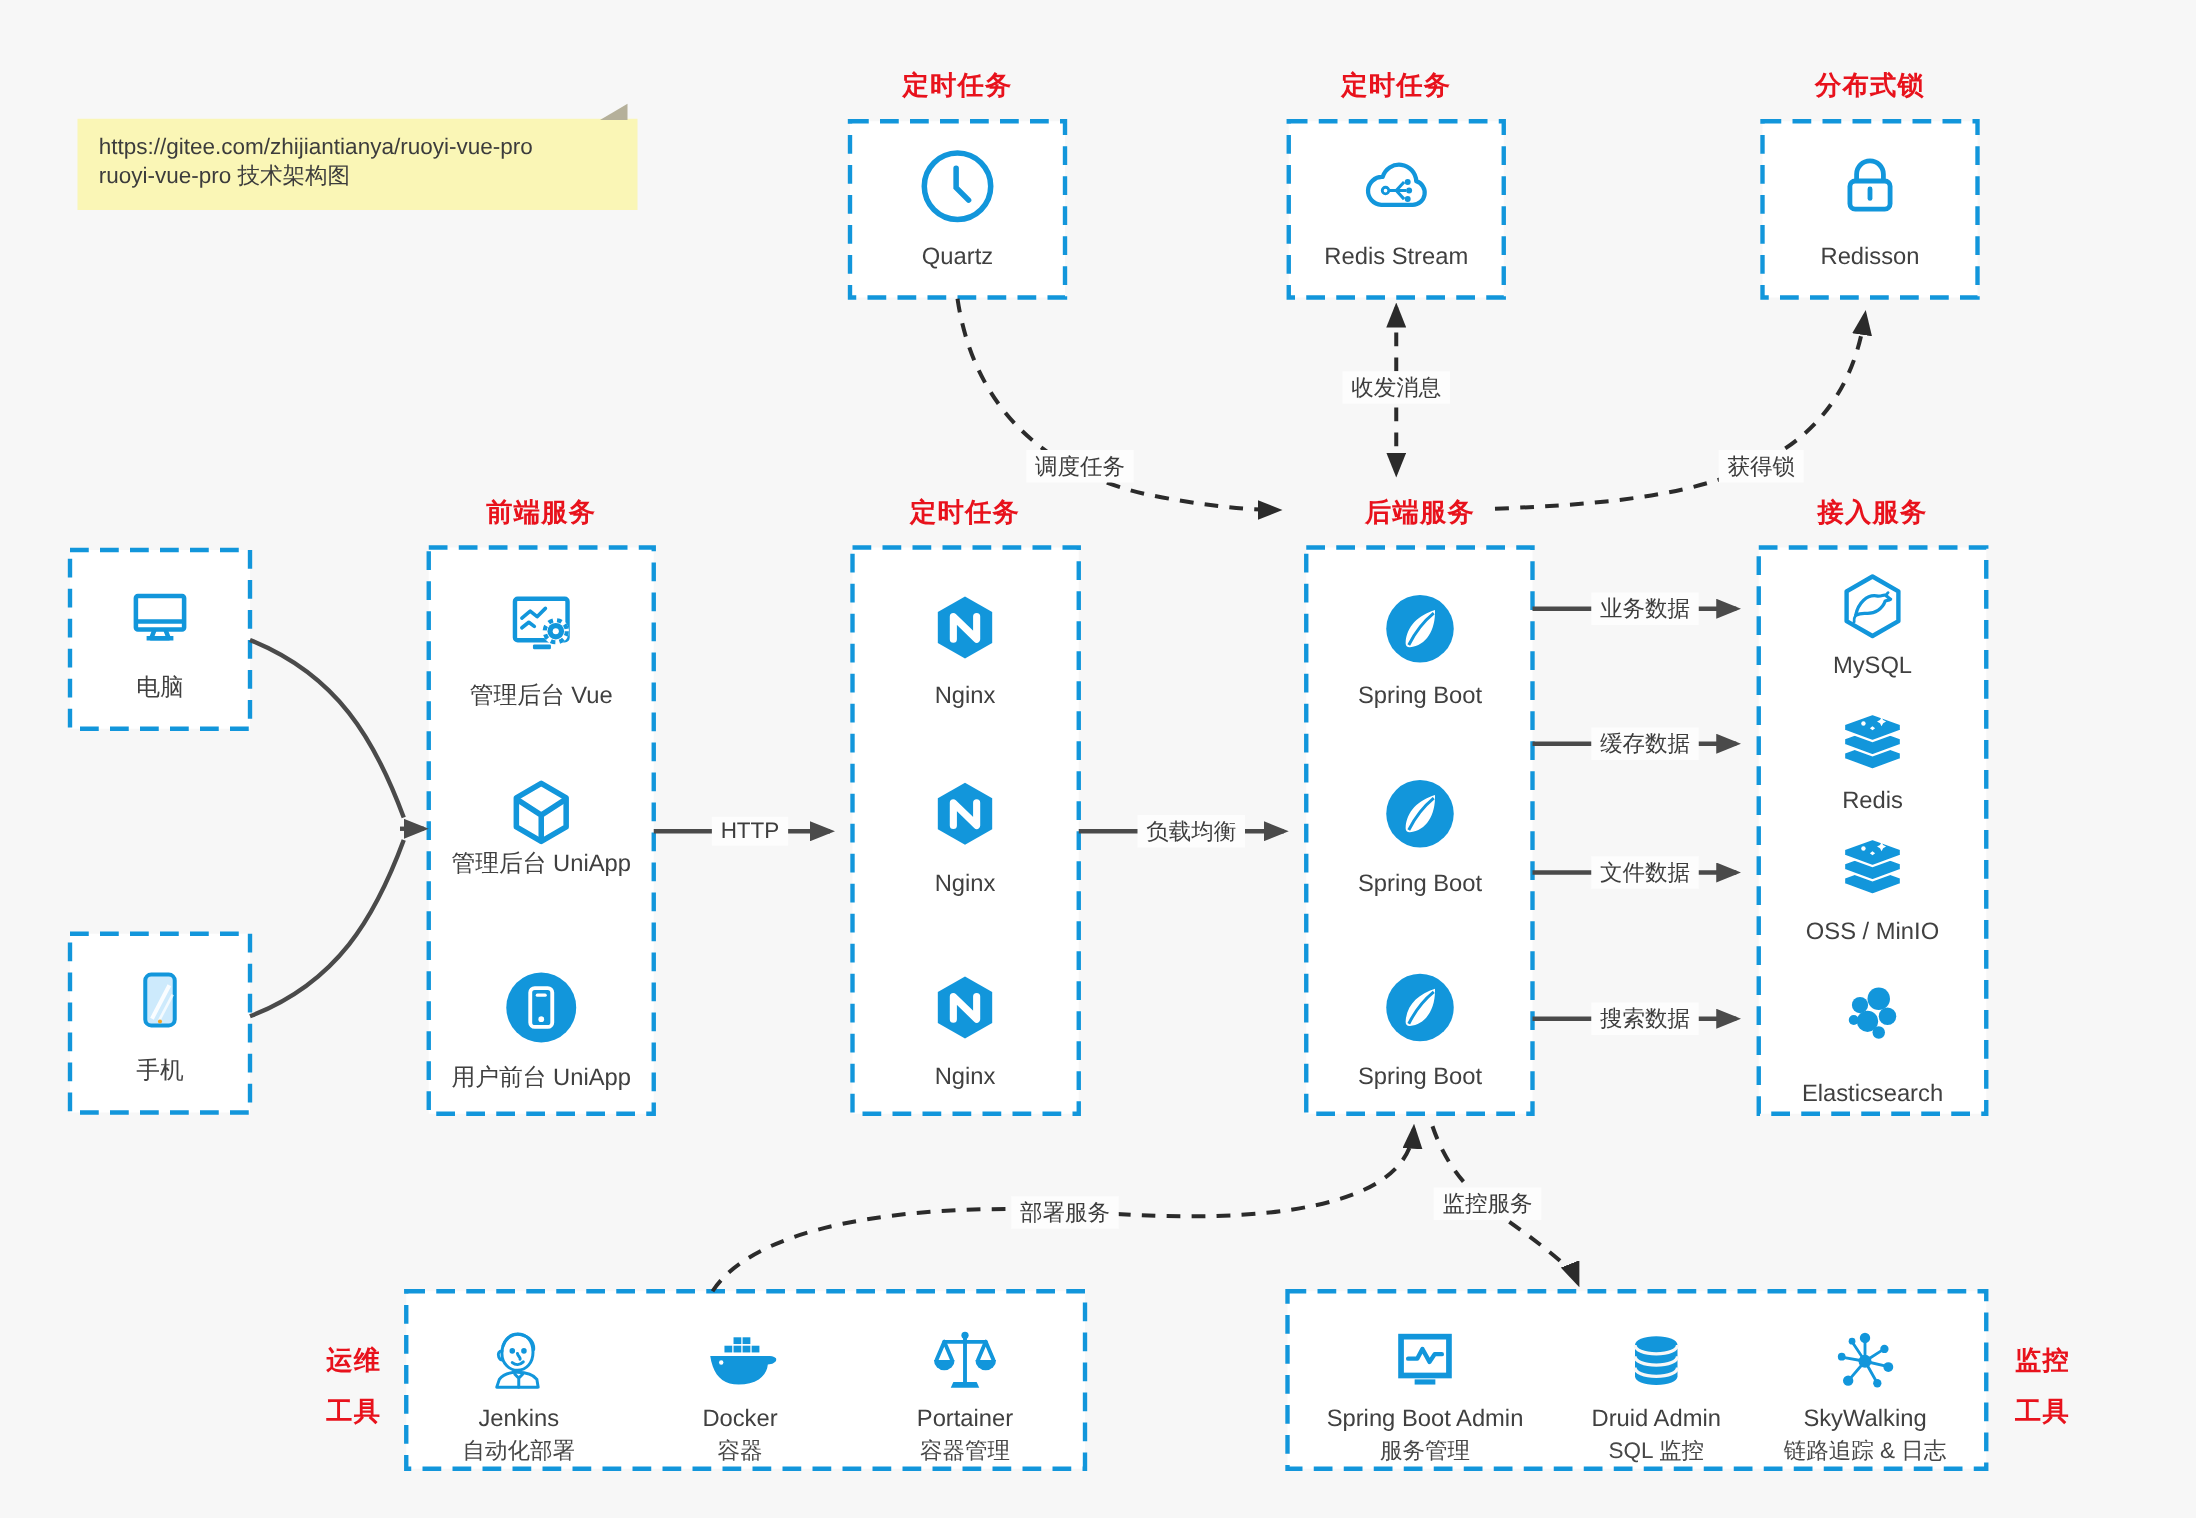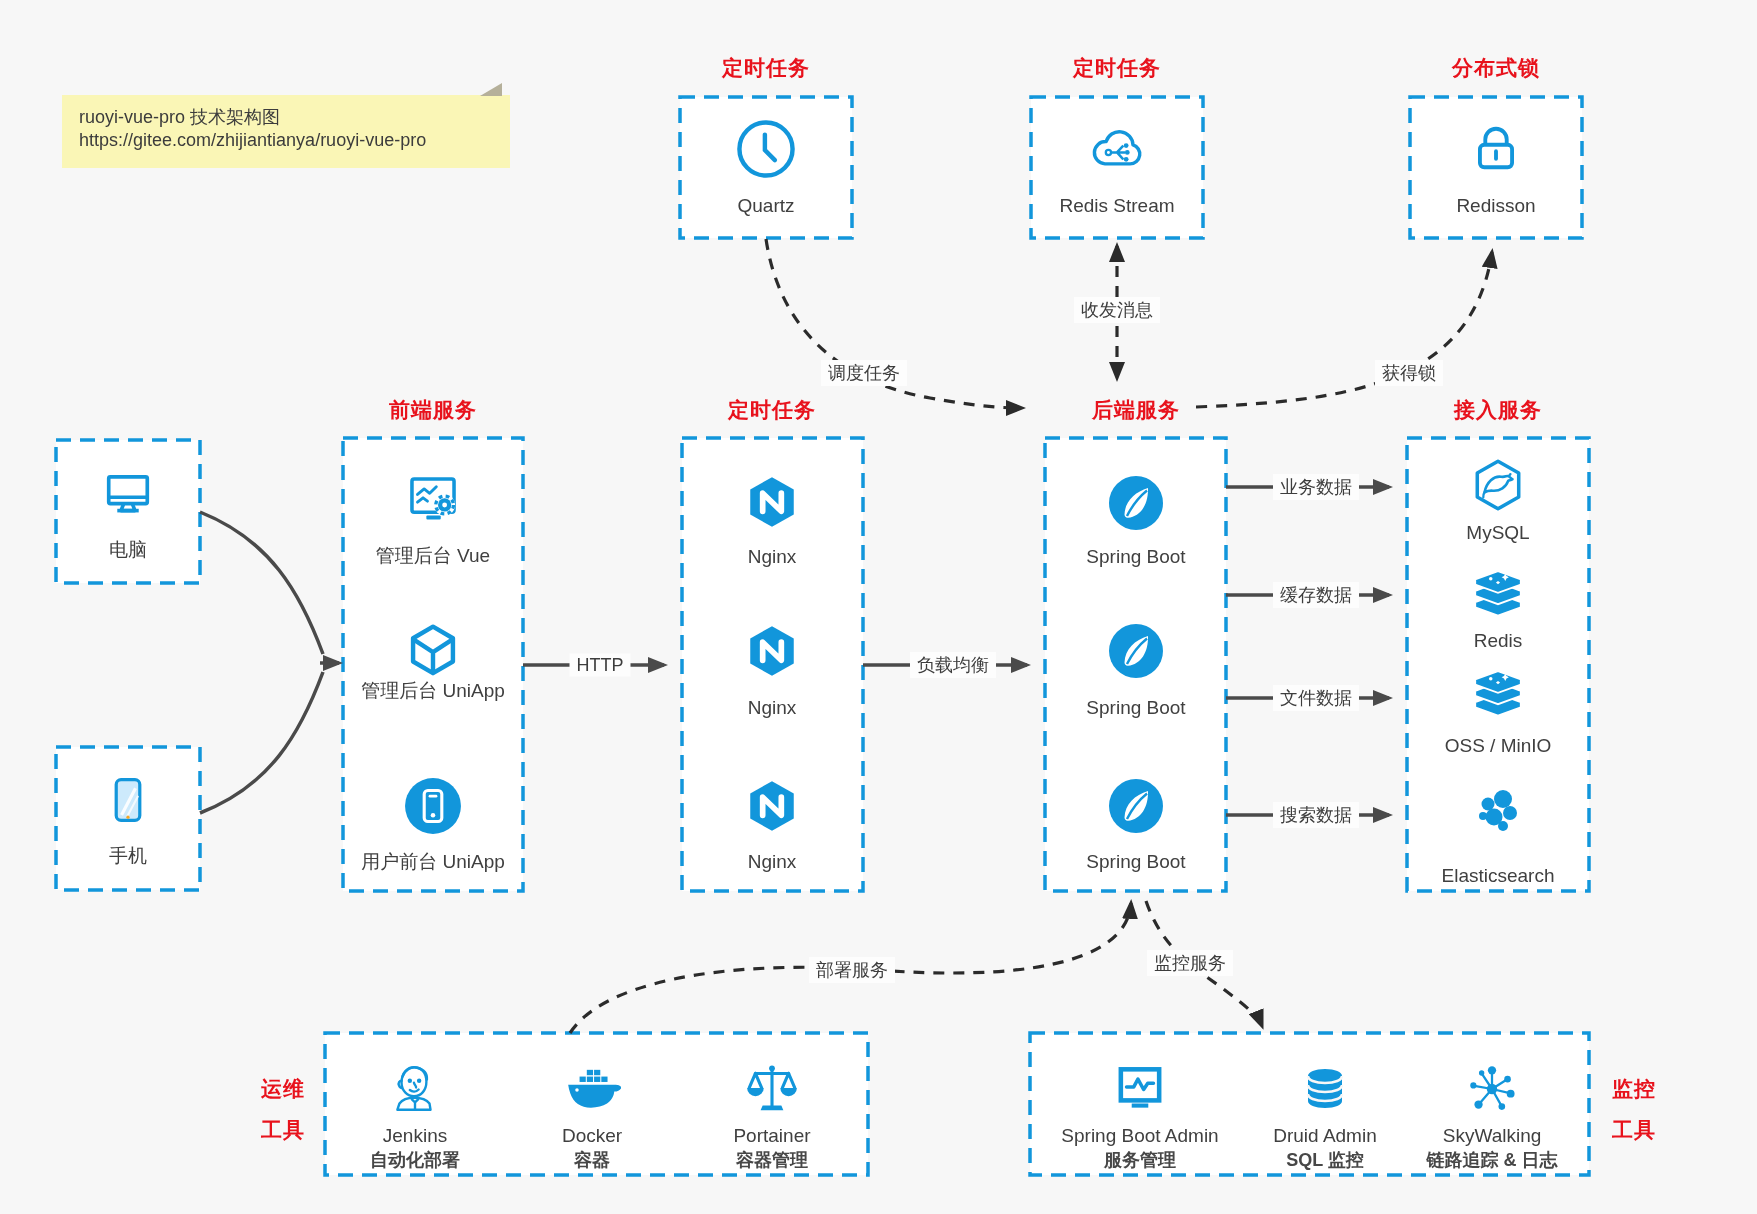--- a/index.html
+++ b/index.html
@@ -11,21 +11,21 @@
   .overlay{position:absolute;left:0;top:0;}
   .boxrect{fill:#ffffff;stroke:#1296db;stroke-width:3.5;stroke-dasharray:15 9;}
   .solid{fill:none;stroke:#4a4a4a;stroke-width:3.5;}
   .dash{fill:none;stroke:#2b2b2b;stroke-width:3.2;stroke-dasharray:11 9;}
   .c{position:absolute;transform:translate(-50%,-50%);white-space:nowrap;}
   .title{font-size:21px;font-weight:bold;color:#e8121c;text-align:left;letter-spacing:1px;}
   .title .tl{display:block;line-height:26px;margin-top:15px;}
   .lbl{font-size:19px;color:#404040;text-align:center;}
   .alabel{font-size:18px;color:#3d3d3d;background:#fdfdfd;padding:1px 7px;}
   .iname{font-size:19px;color:#404040;text-align:center;line-height:24px;}
-  .idesc{font-size:18px;color:#474747;line-height:24px;font-weight:bold;}
+  .idesc{font-size:18px;color:#474747;line-height:24px;}
   .note{
     position:absolute;left:62px;top:95px;width:448px;height:73px;
     background:#faf6b6;box-sizing:border-box;padding:11px 0 0 17px;
     font-size:18px;line-height:23px;color:#3c3c3c;
   }
   .fold{
     position:absolute;right:8px;top:-12px;width:0;height:0;
     border-left:22px solid transparent;border-bottom:13px solid #b5b09a;
   }
   svg.ic{position:absolute;transform:translate(-50%,-50%);}
@@ -211,22 +211,22 @@
 
   <path class="dash" d="M766,239 C778,320 830,380 930,398 C975,406 1000,408 1022,408" marker-end="url(#ahd)"></path>
   <path class="dash" d="M1117,246 V378" marker-start="url(#ahd)" marker-end="url(#ahd)"></path>
   <path class="dash" d="M1196,407 C1340,401 1472,388 1492,252" marker-end="url(#ahd)"></path>
   <path class="dash" d="M570,1033 C610,972 760,961 877,970 C1010,980 1127,967 1131,903" marker-end="url(#ahd)"></path>
   <path class="dash" d="M1146,901 C1162,948 1192,966 1222,988 C1246,1006 1258,1016 1262,1026" marker-end="url(#ahd)"></path>
 </svg>
 
 <div class="note">
   <div class="fold"></div>
+  <div>https://gitee.com/zhijiantianya/ruoyi-vue-pro</div>
   <div>ruoyi-vue-pro 技术架构图</div>
-  <div>https://gitee.com/zhijiantianya/ruoyi-vue-pro</div>
 </div>
 
 <div class="c title" style="left:766px;top:68px">定时任务</div>
 <svg class="ic" style="left:766px;top:149px" width="62" height="62" viewBox="0 0 56 56">
     <use href="#i-clock"></use>
   </svg>
 <div class="c lbl" style="left:766px;top:206px">Quartz</div>
 
 <div class="c title" style="left:1117px;top:68px">定时任务</div>
 <svg class="ic" style="left:1117px;top:149px" width="64" height="64" viewBox="0 0 56 56">

